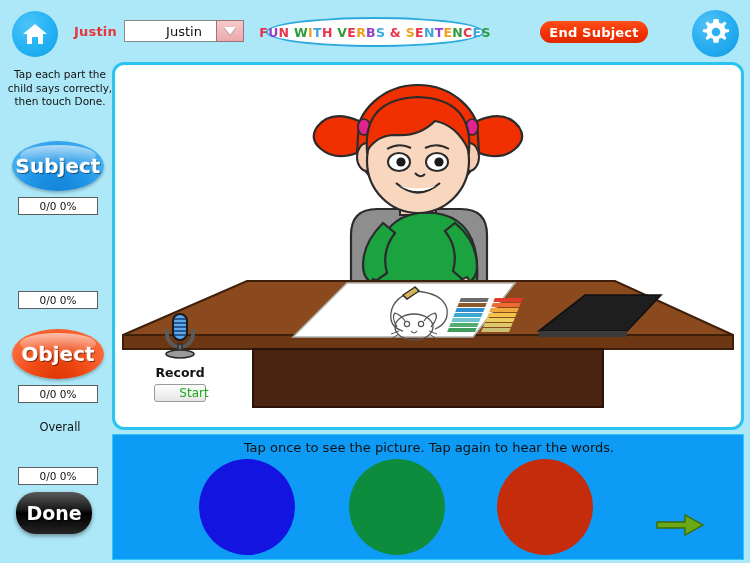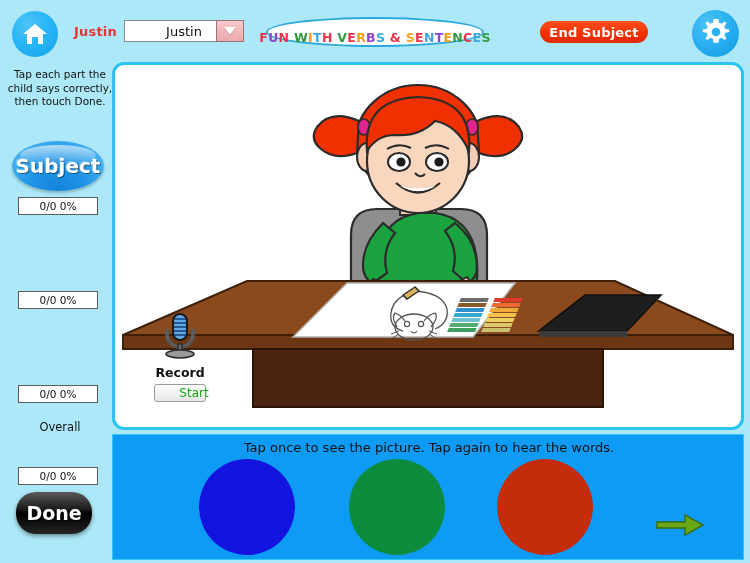--- a/index.html
+++ b/index.html
@@ -37,21 +37,21 @@
     display:flex;align-items:center;justify-content:center;cursor:pointer;
   }
   .player-arrow i{
     width:0;height:0;border-left:6px solid transparent;border-right:6px solid transparent;
     border-top:8px solid #ffffff;display:block;
     filter:drop-shadow(0 1px 0 #b0868a);
   }
   .title-pill{
     position:absolute;left:266px;top:17px;width:218px;height:30px;
     background:#ffffff;border:2px solid #2ba8de;border-radius:110px/15px;
-    display:flex;align-items:flex-end;justify-content:center;
+    display:flex;align-items:center;justify-content:center;
     box-sizing:border-box;
   }
   .title-pill .t{
     font-size:12.5px;font-weight:bold;letter-spacing:.3px;white-space:nowrap;
     font-family:"DejaVu Sans", sans-serif;
   }
   .title-pill .t span{display:inline;}
   .endsession{
     position:absolute;left:540px;top:21px;width:108px;height:22px;
     background:linear-gradient(180deg,#ff4f1a 0%, #f03000 60%, #e02a00 100%);
@@ -204,20 +204,23 @@
 
     <div class="instructions">Tap each part the child says correctly, then touch Done.</div>
 
     <div class="oval oval-subject">
       <span class="lbl">Subject</span>
     </div>
     <div class="scorebox sb-subject">0/0 0%</div>
 
     <div class="scorebox sb-verb">0/0 0%</div>
 
+    <div class="oval oval-object">
+      <span class="lbl">Object</span>
+    </div>
     <div class="scorebox sb-object">0/0 0%</div>
 
     <div class="overall-label">
       <div>Overall</div>
     </div>
     <div class="scorebox sb-overall">0/0 0%</div>
 
     <div class="done-btn">
       <span>Done</span>
     </div>

